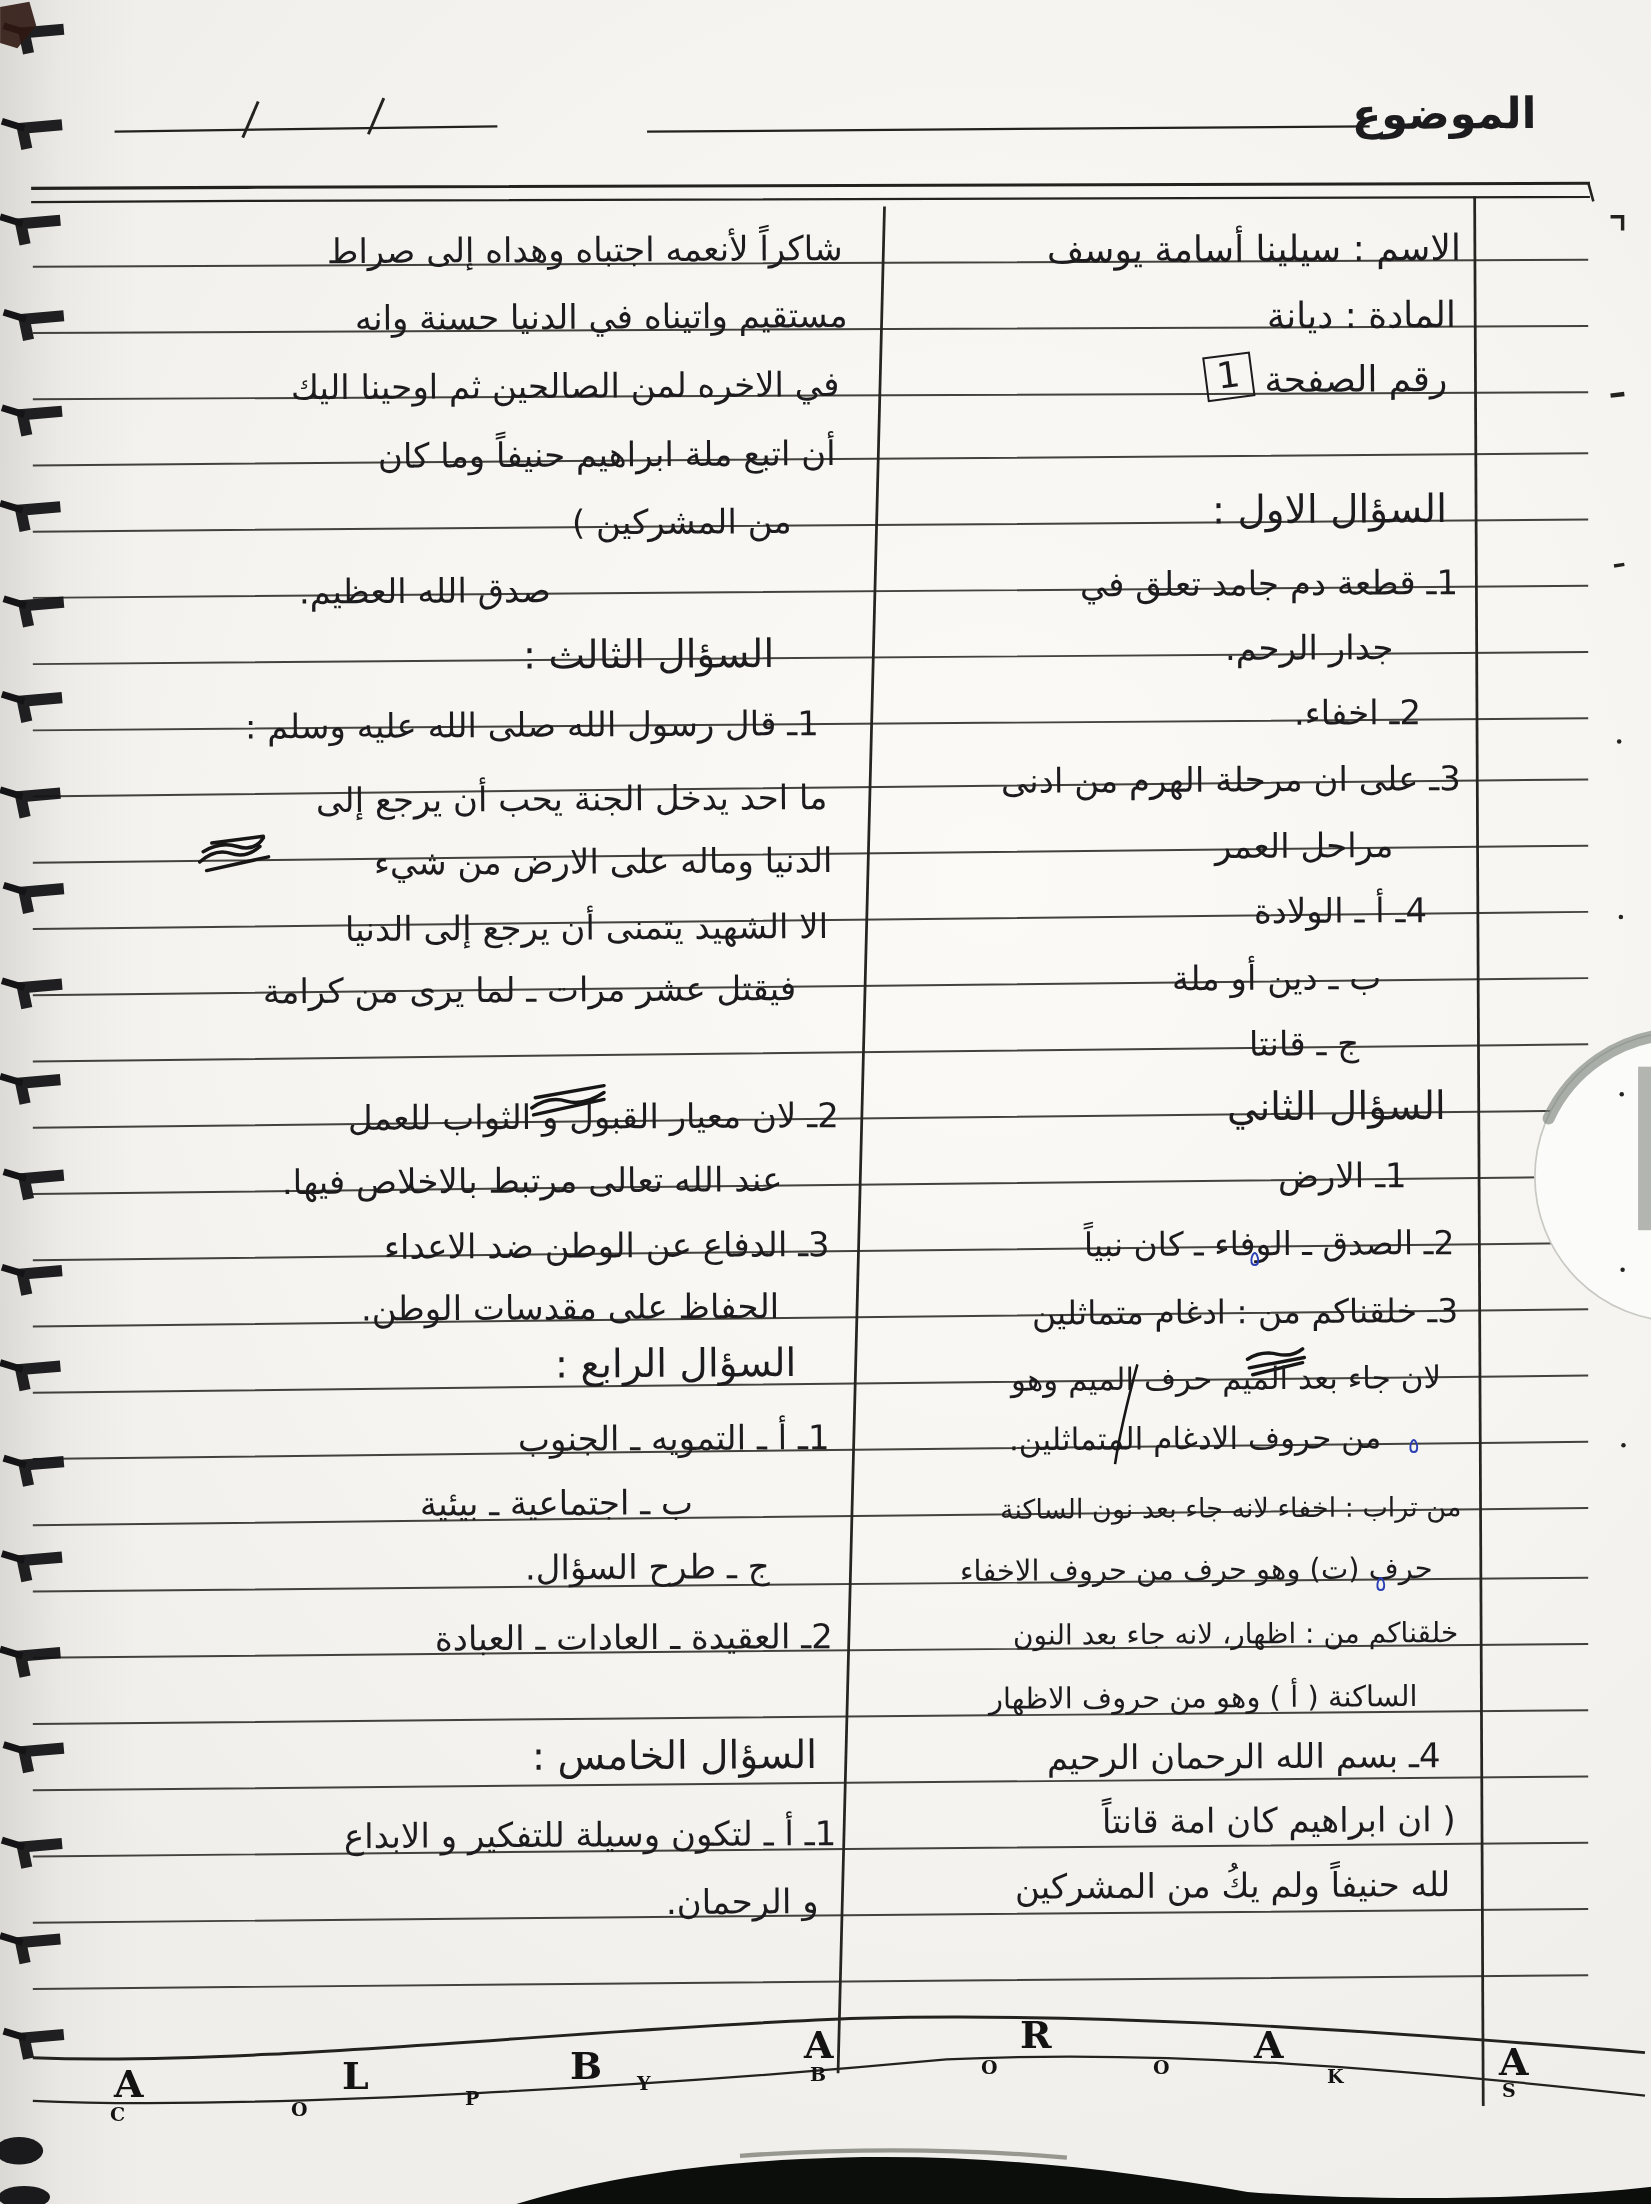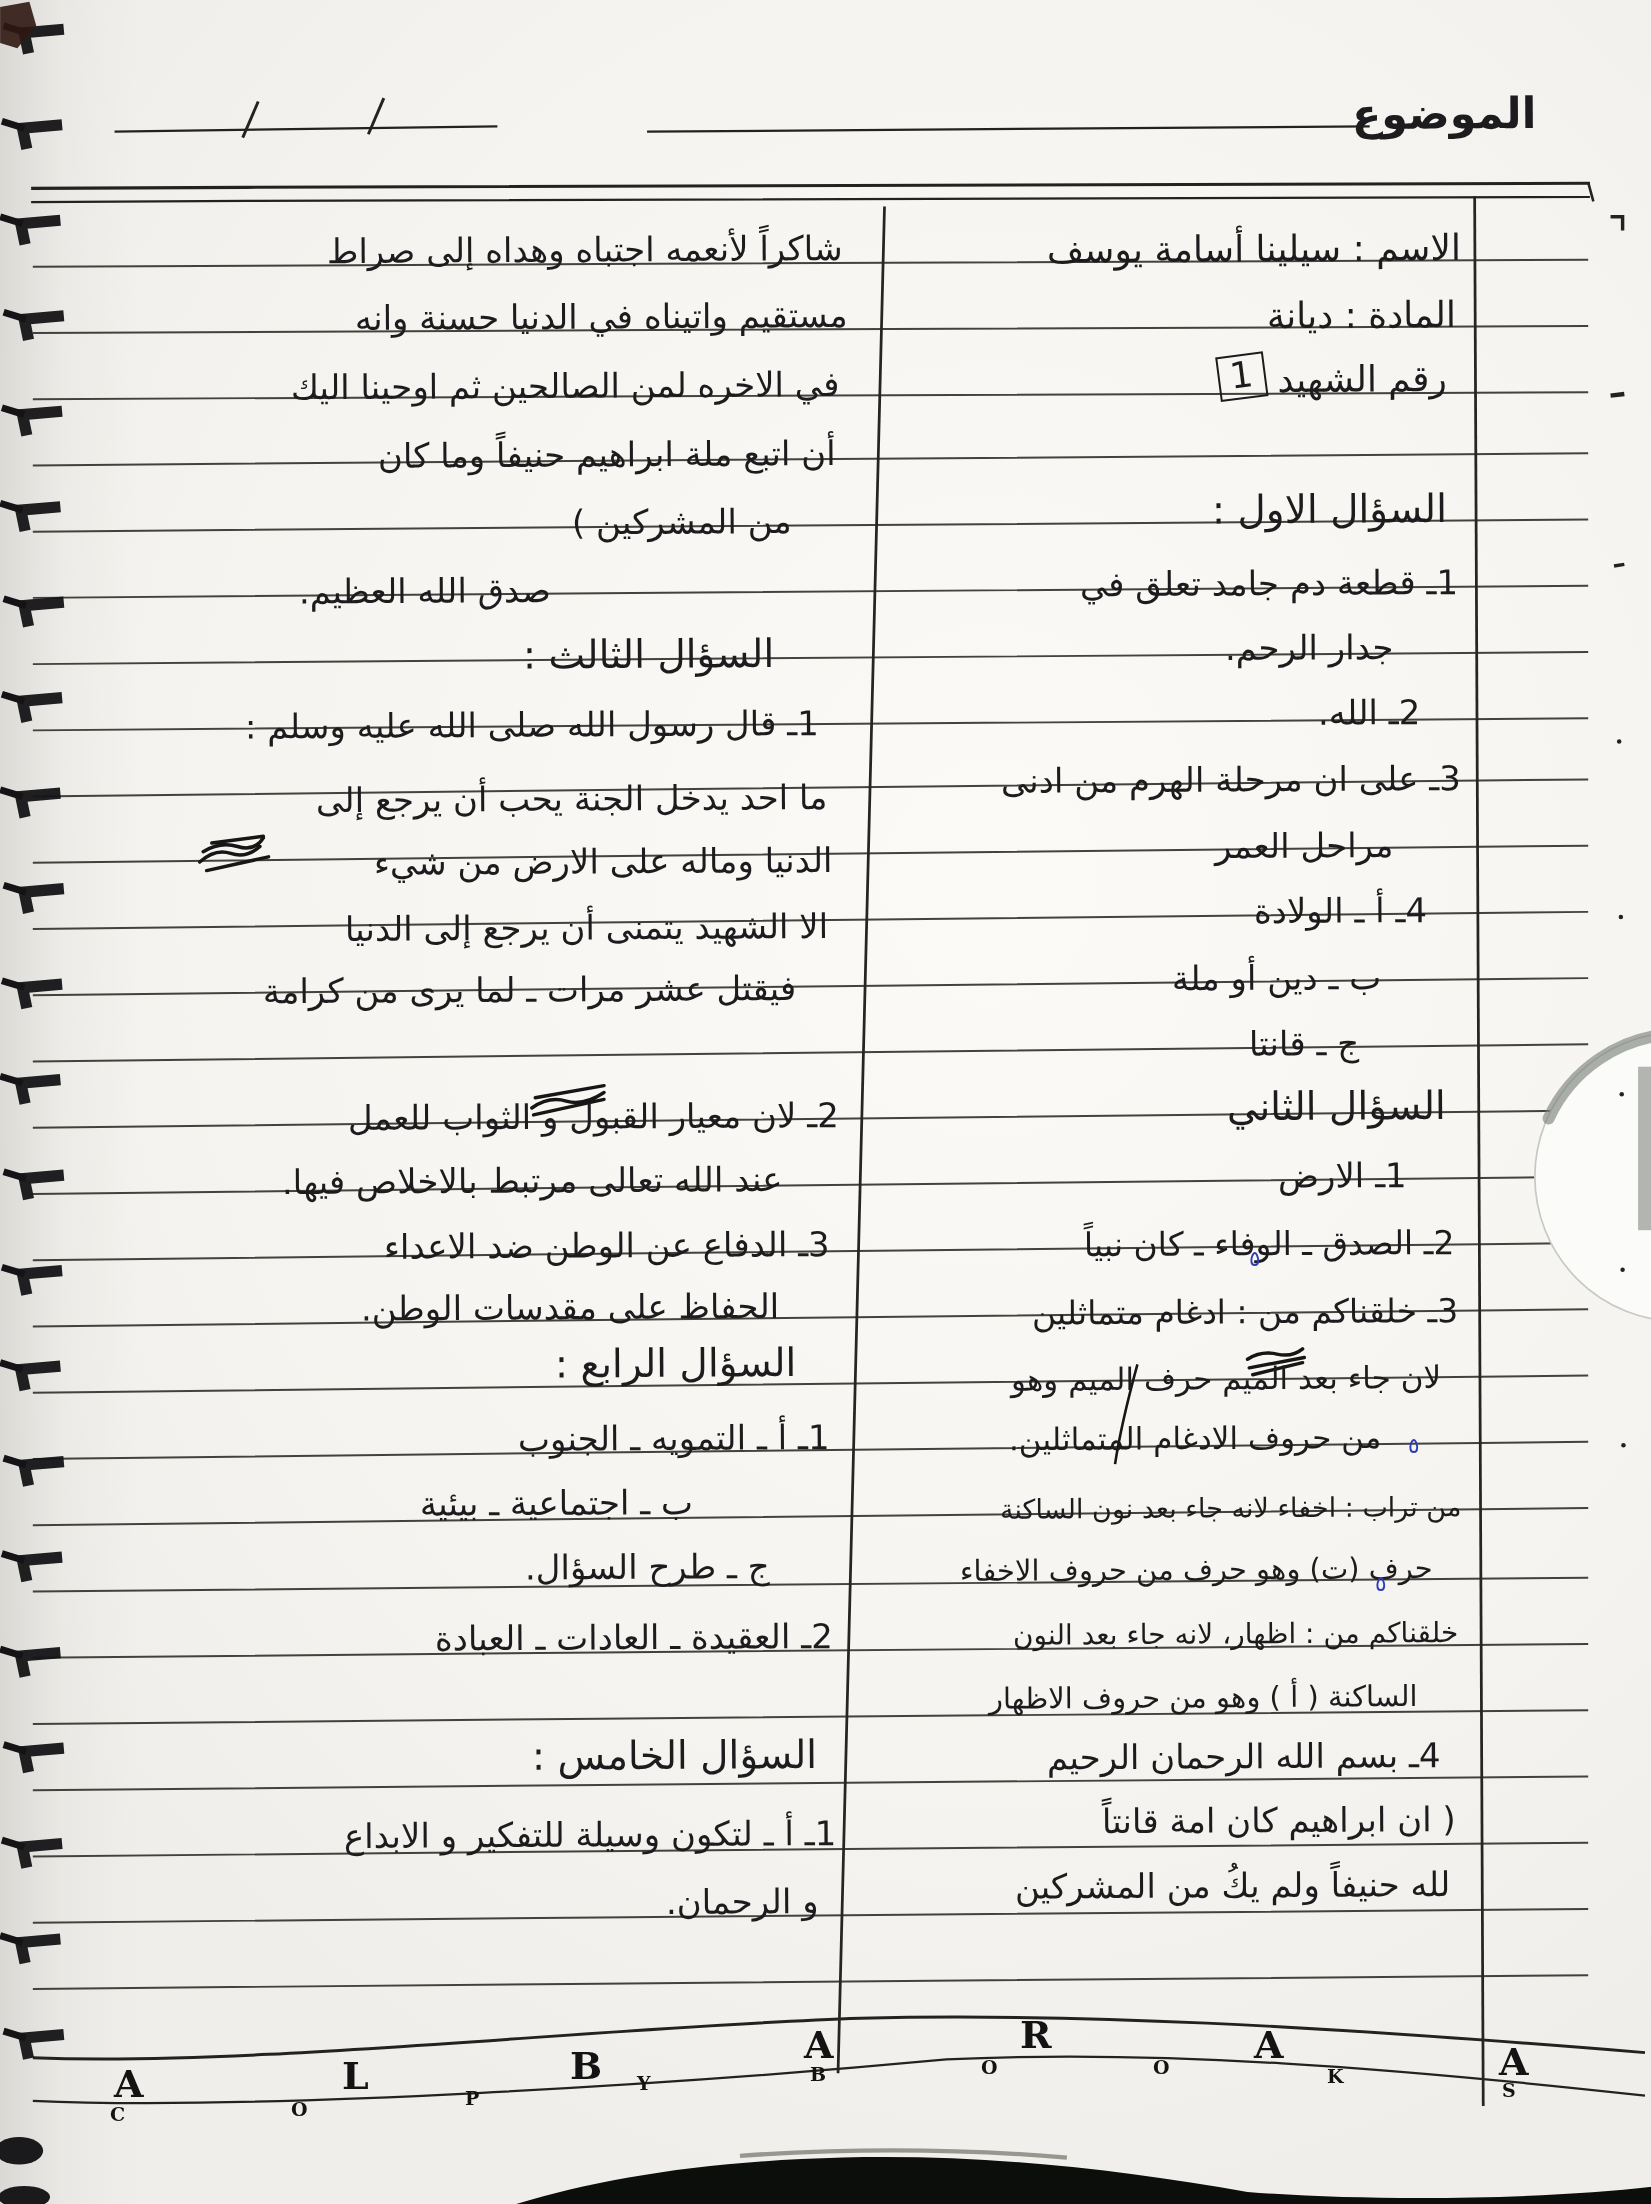--- a/index.html
+++ b/index.html
@@ -130,30 +130,30 @@
       <circle cx="1887" cy="1680" r="2.6" fill="#23221f"></circle>
       <path d="M 600 2562 C 700 2532, 820 2512, 980 2508 C 1150 2504, 1300 2522, 1450 2548 C 1600 2560, 1800 2556, 1920 2542 L 1920 2562 Z" fill="#0c0e0c"></path>
       <path d="M 860 2506 C 1000 2496, 1120 2498, 1240 2508" stroke="#4c4f44" stroke-width="5" fill="none" opacity=".55"></path>
     </svg>
 
   <div class="hw topic" style="top:83px;right:115px;">الموضوع</div>
 
   <div class="hw" style="top:217px;right:191px;font-size:36px;">الاسم : سيلينا أسامة يوسف</div>
   <div class="hw" style="top:284px;right:196px;font-size:36px;">المادة : ديانة</div>
   <div class="hw" style="top:348px;right:205px;font-size:36px;">
-    <span>رقم الشهيد</span>
+    <span>رقم الصفحة</span>
     <span class="numbox">
       <span>1</span>
     </span>
   </div>
 
   <div class="hw" style="top:480px;right:205px;font-size:39px;">السؤال الاول :</div>
   <div class="hw" style="top:551px;right:194px;">1ـ قطعة دم جامد تعلق في</div>
   <div class="hw" style="top:616px;right:258px;">جدار الرحم.</div>
-  <div class="hw" style="top:681px;right:231px;">2ـ الله.</div>
+  <div class="hw" style="top:681px;right:231px;">2ـ اخفاء.</div>
   <div class="hw" style="top:747px;right:191px;">3ـ على ان مرحلة الهرم من ادنى</div>
   <div class="hw" style="top:814px;right:258px;">مراحل العمر</div>
   <div class="hw" style="top:879px;right:225px;">4ـ أ ـ الولادة</div>
   <div class="hw" style="top:946px;right:271px;">ب ـ دين أو ملة</div>
   <div class="hw" style="top:1012px;right:293px;">ج ـ قانتا</div>
   <div class="hw" style="top:1077px;right:206px;font-size:39px;">السؤال الثاني</div>
   <div class="hw" style="top:1144px;right:245px;">1ـ الارض</div>
   <div class="hw" style="top:1211px;right:198px;font-size:33px;">2ـ الصدق ـ الوفاء ـ كان نبياً</div>
   <div class="hw" style="top:1279px;right:194px;font-size:33px;">3ـ خلقناكم من : ادغام متماثلين</div>
   <div class="hw" style="top:1344px;right:211px;font-size:31px;">لان جاء بعد الميم حرف الميم وهو</div>

